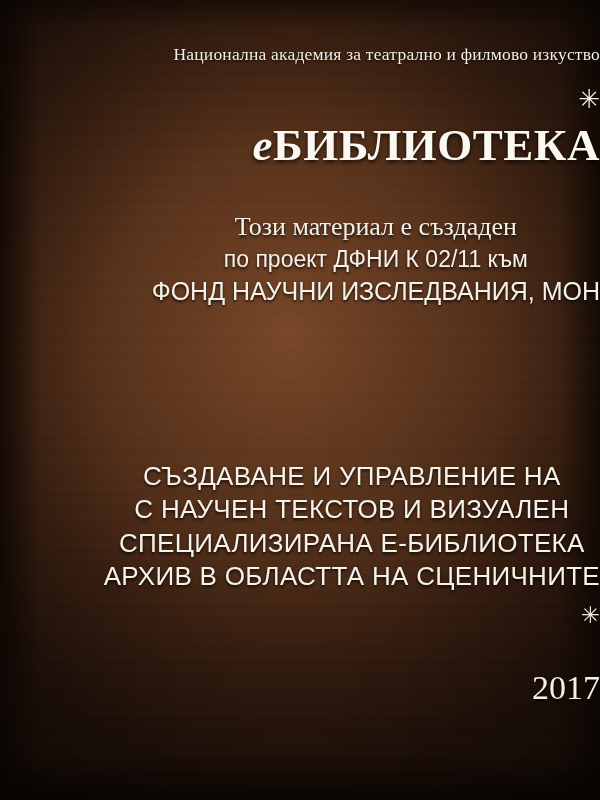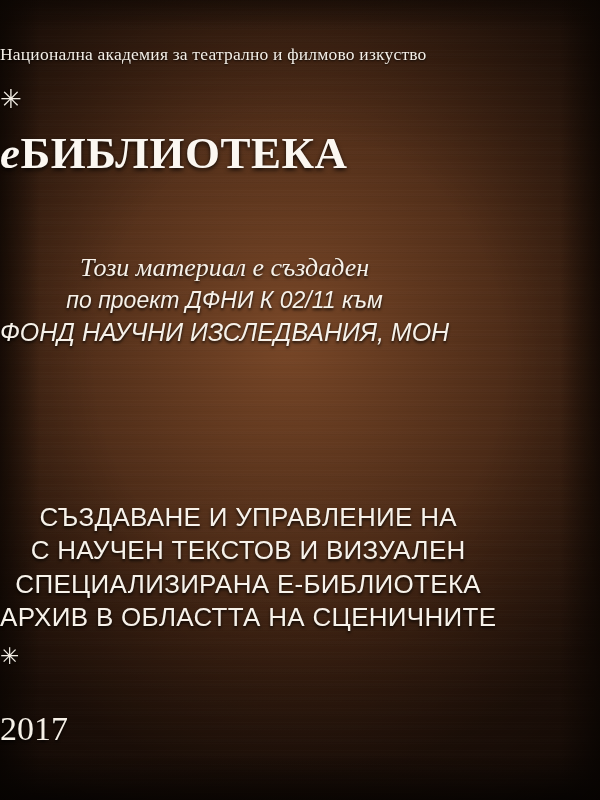--- a/index.html
+++ b/index.html
@@ -70,21 +70,21 @@
     pointer-events: none;
   }
 
   .content {
     position: relative;
     z-index: 3;
     width: 100%;
     height: 100%;
     display: flex;
     flex-direction: column;
-    align-items: flex-start;
+    align-items: flex-end;
     text-align: center;
     color: #f3ece2;
   }
 
   .institution {
     margin-top: 44px;
     font-family: "Liberation Serif", serif;
     font-size: 17.5px;
     letter-spacing: 0.2px;
     color: #f4efe7;
@@ -94,41 +94,40 @@
 
   .star {
     font-family: "Liberation Serif", serif;
     color: #f2ece3;
     text-shadow: 0 1px 2px rgba(0,0,0,0.7);
     line-height: 1;
   }
   .star-top { margin-top: 22px; font-size: 26px; }
 
   .brand {
-    margin-top: 14px;
+    margin-top: 6px;
     font-family: "Liberation Serif", serif;
     font-size: 45px;
     font-weight: 700;
     letter-spacing: 0.5px;
     color: #fbf7f1;
     text-shadow: 0 2px 4px rgba(0,0,0,0.8);
   }
   .brand .lead {
     font-style: italic;
     font-weight: 700;
   }
 
   .project {
-    margin-top: 72px;
+    margin-top: 39px;
     font-family: "Liberation Sans", sans-serif;
     font-size: 25px;
     line-height: 1.32;
     color: #f6f1e9;
     text-shadow: 0 2px 3px rgba(0,0,0,0.75);
-    font-style: italic;
   }
   .project .l1 { font-family: "Liberation Serif", serif; font-size: 26px; }
   .project .l2 { font-family: "Liberation Sans", sans-serif; font-size: 23px; }
   .project .l3 { font-family: "Liberation Sans", sans-serif; font-size: 25px; }
 
   .title {
     margin-top: 152px;
     font-family: "Liberation Sans", sans-serif;
     font-size: 26px;
     line-height: 1.29;

